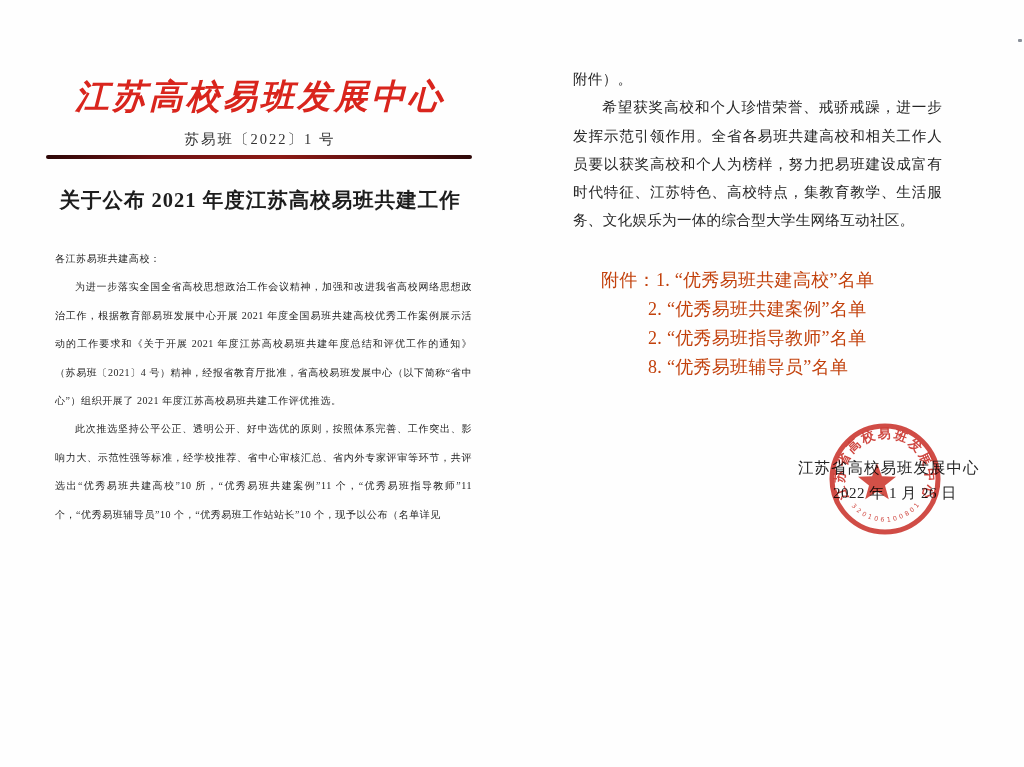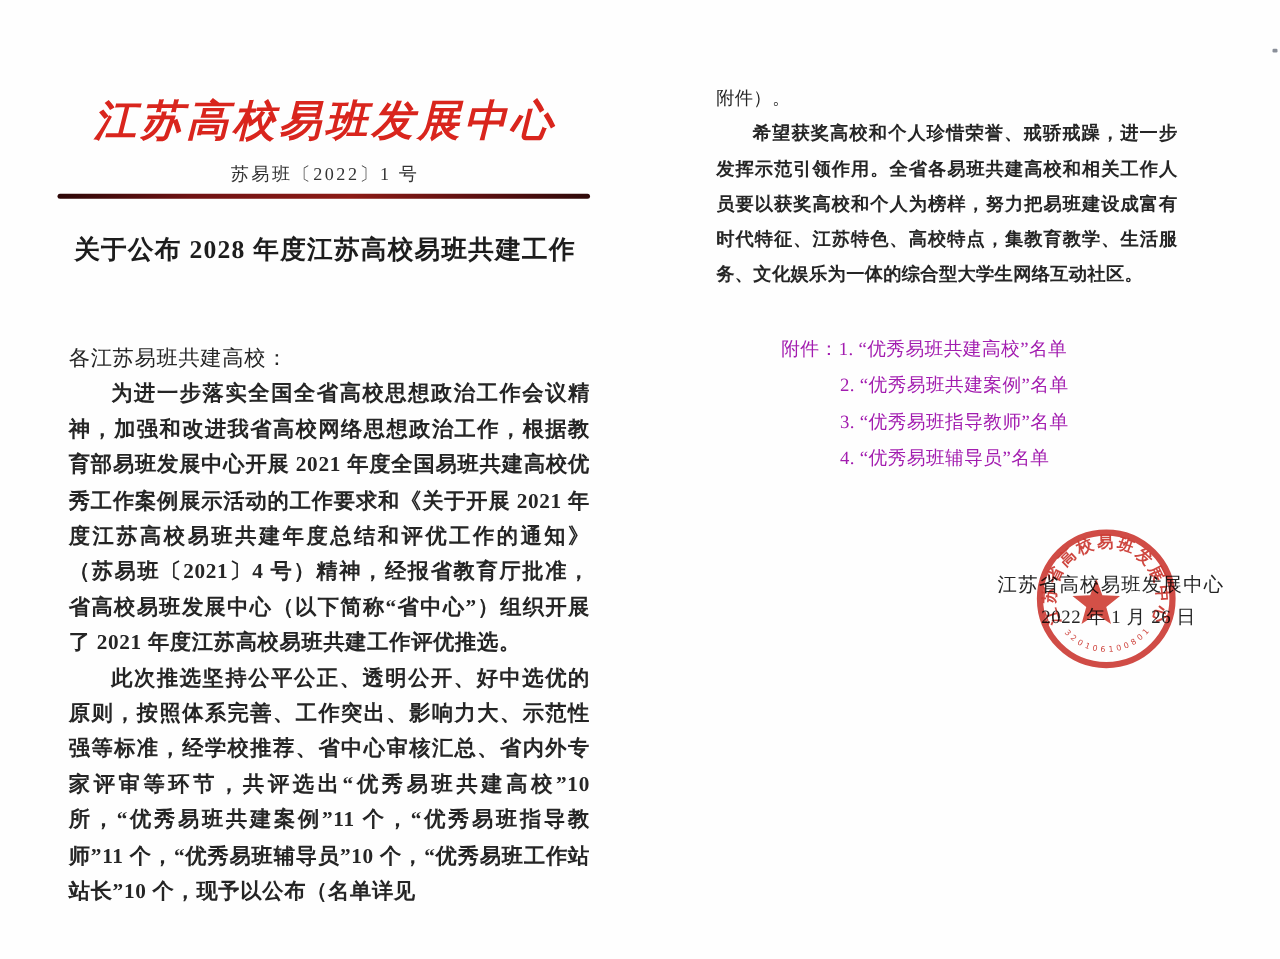--- a/index.html
+++ b/index.html
@@ -34,39 +34,39 @@
     border-radius:2px;
   }
   .doc-title {
     left:48px; top:181px; width:424px;
     text-align:center;
     font-size:20.5px; font-weight:bold;
     line-height:38px; letter-spacing:1px;
     color:#1d1d1d;
   }
   .body-left {
-    left:55px; top:273px; width:417px;
-    font-size:17px; letter-spacing:0.55px;
+    left:55px; top:245px; width:417px;
+    font-size:10px; letter-spacing:0.55px;
     line-height:28.4px;
     text-align:justify; text-justify:inter-ideograph;
   }
-  .body-left p.indent, .body-right p.indent { text-indent:2em;font-weight:bold; }
+  .body-left p.indent, .body-right p.indent { text-indent:2em; }
 
   
   .body-right {
     left:573px; top:65px; width:369px;
     font-size:14.6px; letter-spacing:0.25px;
     line-height:28.3px;
     text-align:justify; text-justify:inter-ideograph;
   }
   .attachments {
-    left:625px; top:266px;
-    font-size:15px; letter-spacing:0.3px;
+    left:601px; top:266px;
+    font-size:18px; letter-spacing:0.3px;
     line-height:29px;
-    color:#a21caf;
+    color:#c2410c;
   }
   .att-line { white-space:nowrap; }
   .att-line.hang { padding-left:47px; }
   .signature {
     left:798px; top:458px;
     font-size:15.5px; letter-spacing:1px;
     white-space:nowrap; color:#242424;
   }
   .sign-date {
     left:833px; top:484px;
@@ -86,41 +86,41 @@
 </head>
 <body>
 
 <div class="abs org-header" style="color:#d9251d;">江苏高校易班发展中心</div>
 
 <div class="abs doc-number">苏易班〔2022〕1 号</div>
 
 <div class="abs red-rule"></div>
 
 <div class="abs doc-title">
-  <div>关于公布 2028 年度江苏高校易班共建工作</div>
+  <div>关于公布 2021 年度江苏高校易班共建工作</div>
 </div>
 
 <div class="abs body-left">
   <p>各江苏易班共建高校：</p>
   <p class="indent">为进一步落实全国全省高校思想政治工作会议精神，加强和改进我省高校网络思想政治工作，根据教育部易班发展中心开展 2021 年度全国易班共建高校优秀工作案例展示活动的工作要求和《关于开展 2021 年度江苏高校易班共建年度总结和评优工作的通知》（苏易班〔2021〕4 号）精神，经报省教育厅批准，省高校易班发展中心（以下简称“省中心”）组织开展了 2021 年度江苏高校易班共建工作评优推选。</p>
   <p class="indent">此次推选坚持公平公正、透明公开、好中选优的原则，按照体系完善、工作突出、影响力大、示范性强等标准，经学校推荐、省中心审核汇总、省内外专家评审等环节，共评选出“优秀易班共建高校”10 所，“优秀易班共建案例”11 个，“优秀易班指导教师”11 个，“优秀易班辅导员”10 个，“优秀易班工作站站长”10 个，现予以公布（名单详见</p>
 </div>
 
 <div class="abs body-right">
   <p>附件）。</p>
   <p class="indent">希望获奖高校和个人珍惜荣誉、戒骄戒躁，进一步发挥示范引领作用。全省各易班共建高校和相关工作人员要以获奖高校和个人为榜样，努力把易班建设成富有时代特征、江苏特色、高校特点，集教育教学、生活服务、文化娱乐为一体的综合型大学生网络互动社区。</p>
 </div>
 
 <div class="abs attachments">
   <div class="att-line">
     <span>附件：</span><span>1. “优秀易班共建高校”名单</span>
   </div>
   <div class="att-line hang">2. “优秀易班共建案例”名单</div>
-  <div class="att-line hang">3. “优秀易班指导教师”名单</div>
-  <div class="att-line hang">4. “优秀易班辅导员”名单</div>
+  <div class="att-line hang">2. “优秀易班指导教师”名单</div>
+  <div class="att-line hang">8. “优秀易班辅导员”名单</div>
 </div>
 
 <div class="abs signature">江苏省高校易班发展中心</div>
 <div class="abs sign-date">2022 年 1 月 26 日</div>
 
 <svg class="abs seal" viewBox="0 0 140 148" xmlns="http://www.w3.org/2000/svg">
   <circle cx="70" cy="72" r="53" fill="none" stroke="#c8271f" stroke-width="5" opacity="0.92"></circle>
   <polygon points="62,56 66.9,69.2 81,69.8 70,78.6 73.8,92.2 62,84.4 50.2,92.2 54,78.6 43,69.8 57.1,69.2" fill="#cc2c22" opacity="0.92"></polygon>
   <path id="sealRingPath" d="M 34.5 92.5 A 41 41 0 1 1 105.5 92.5" fill="none"></path>
   <text font-size="13" fill="#c8271f" opacity="0.95" font-family="Liberation Serif, DejaVu Serif, serif" font-weight="bold">

